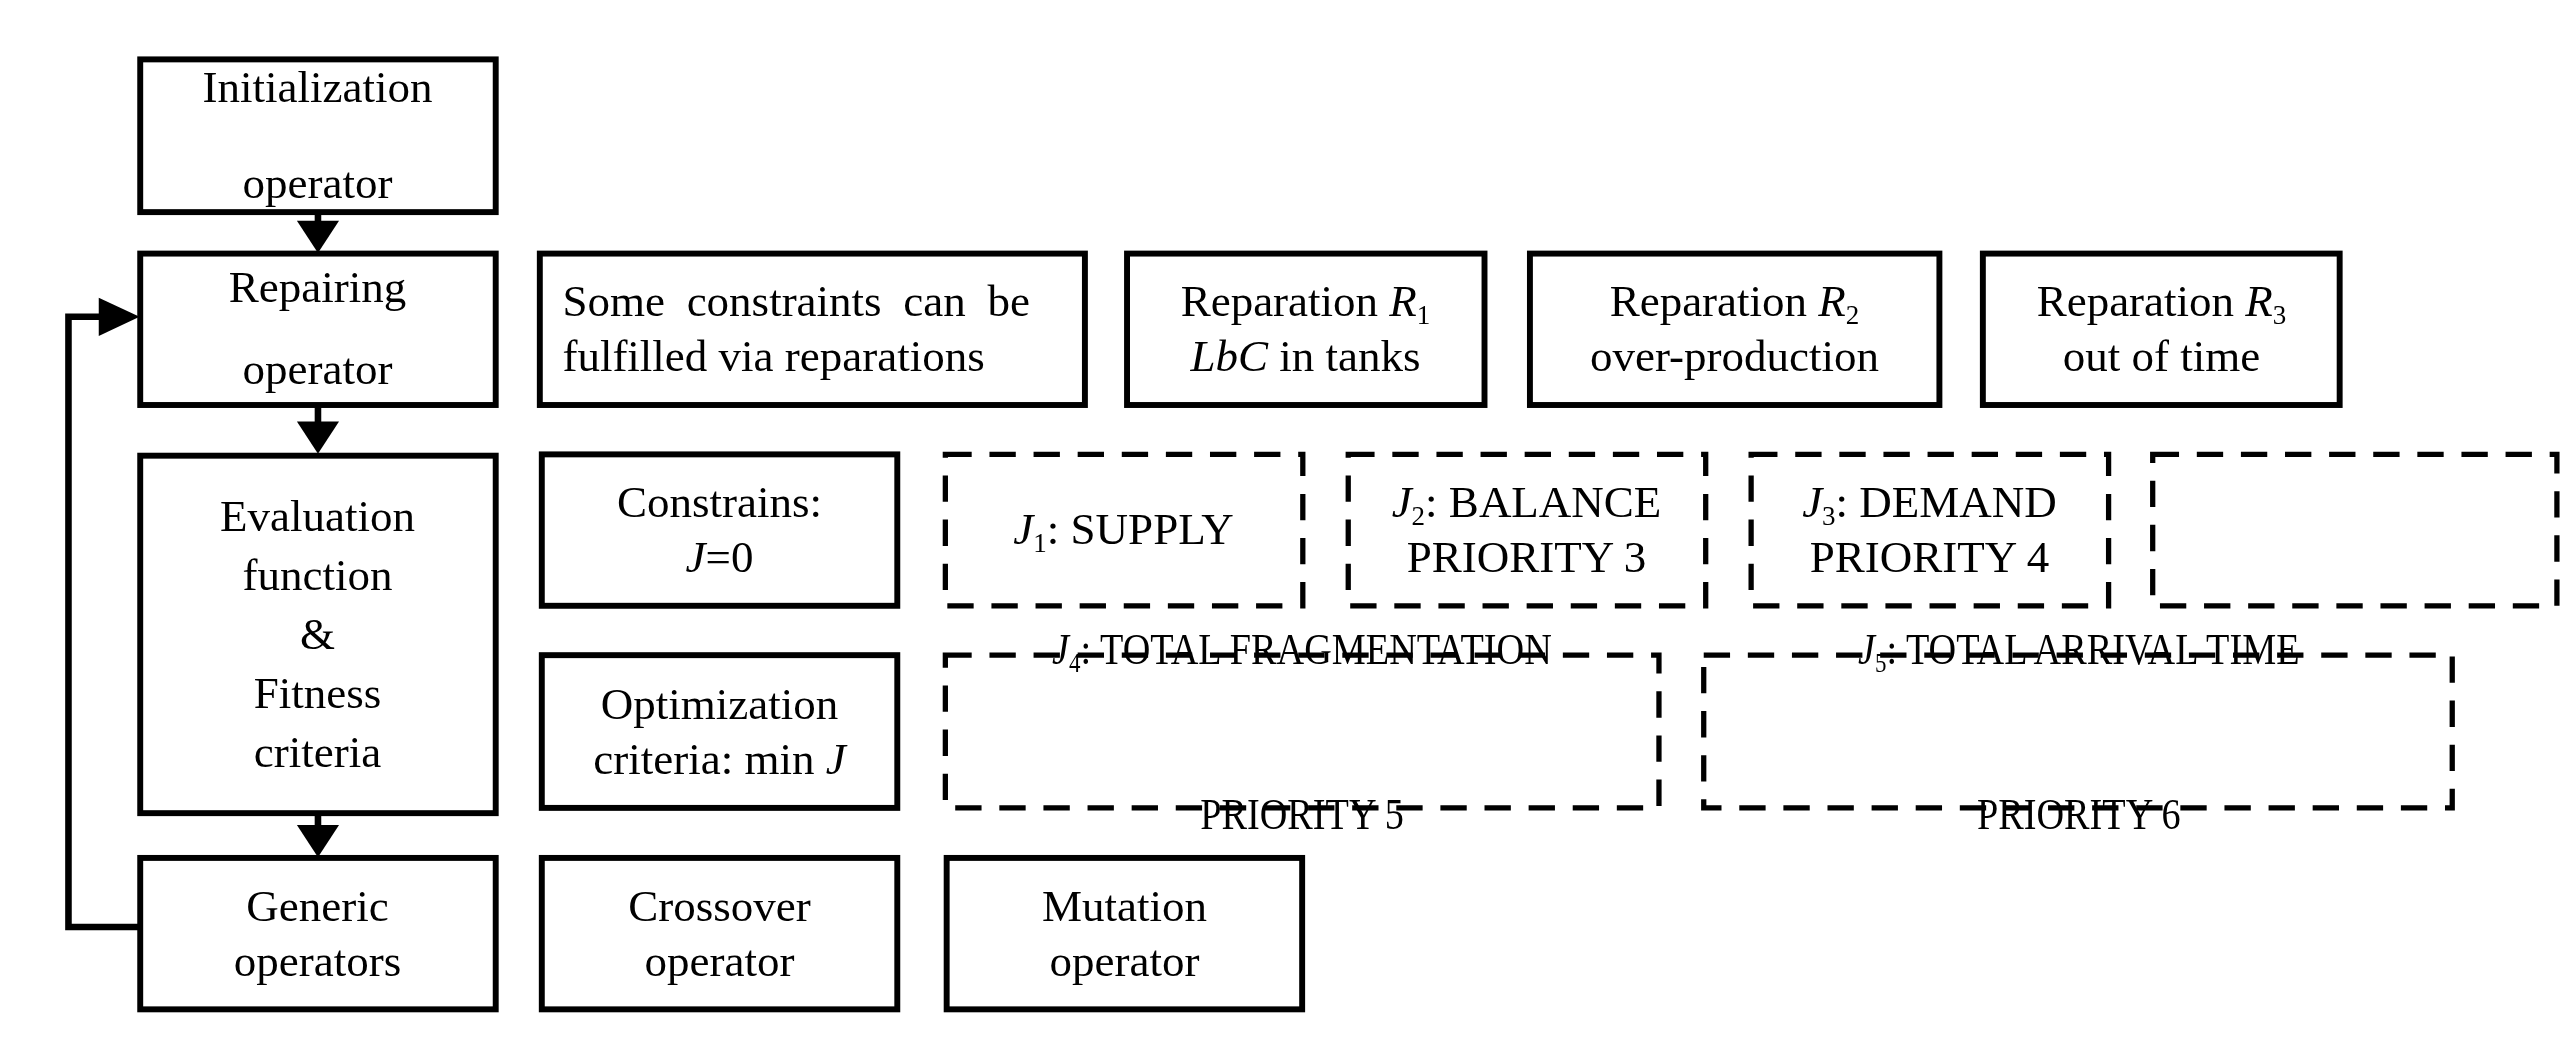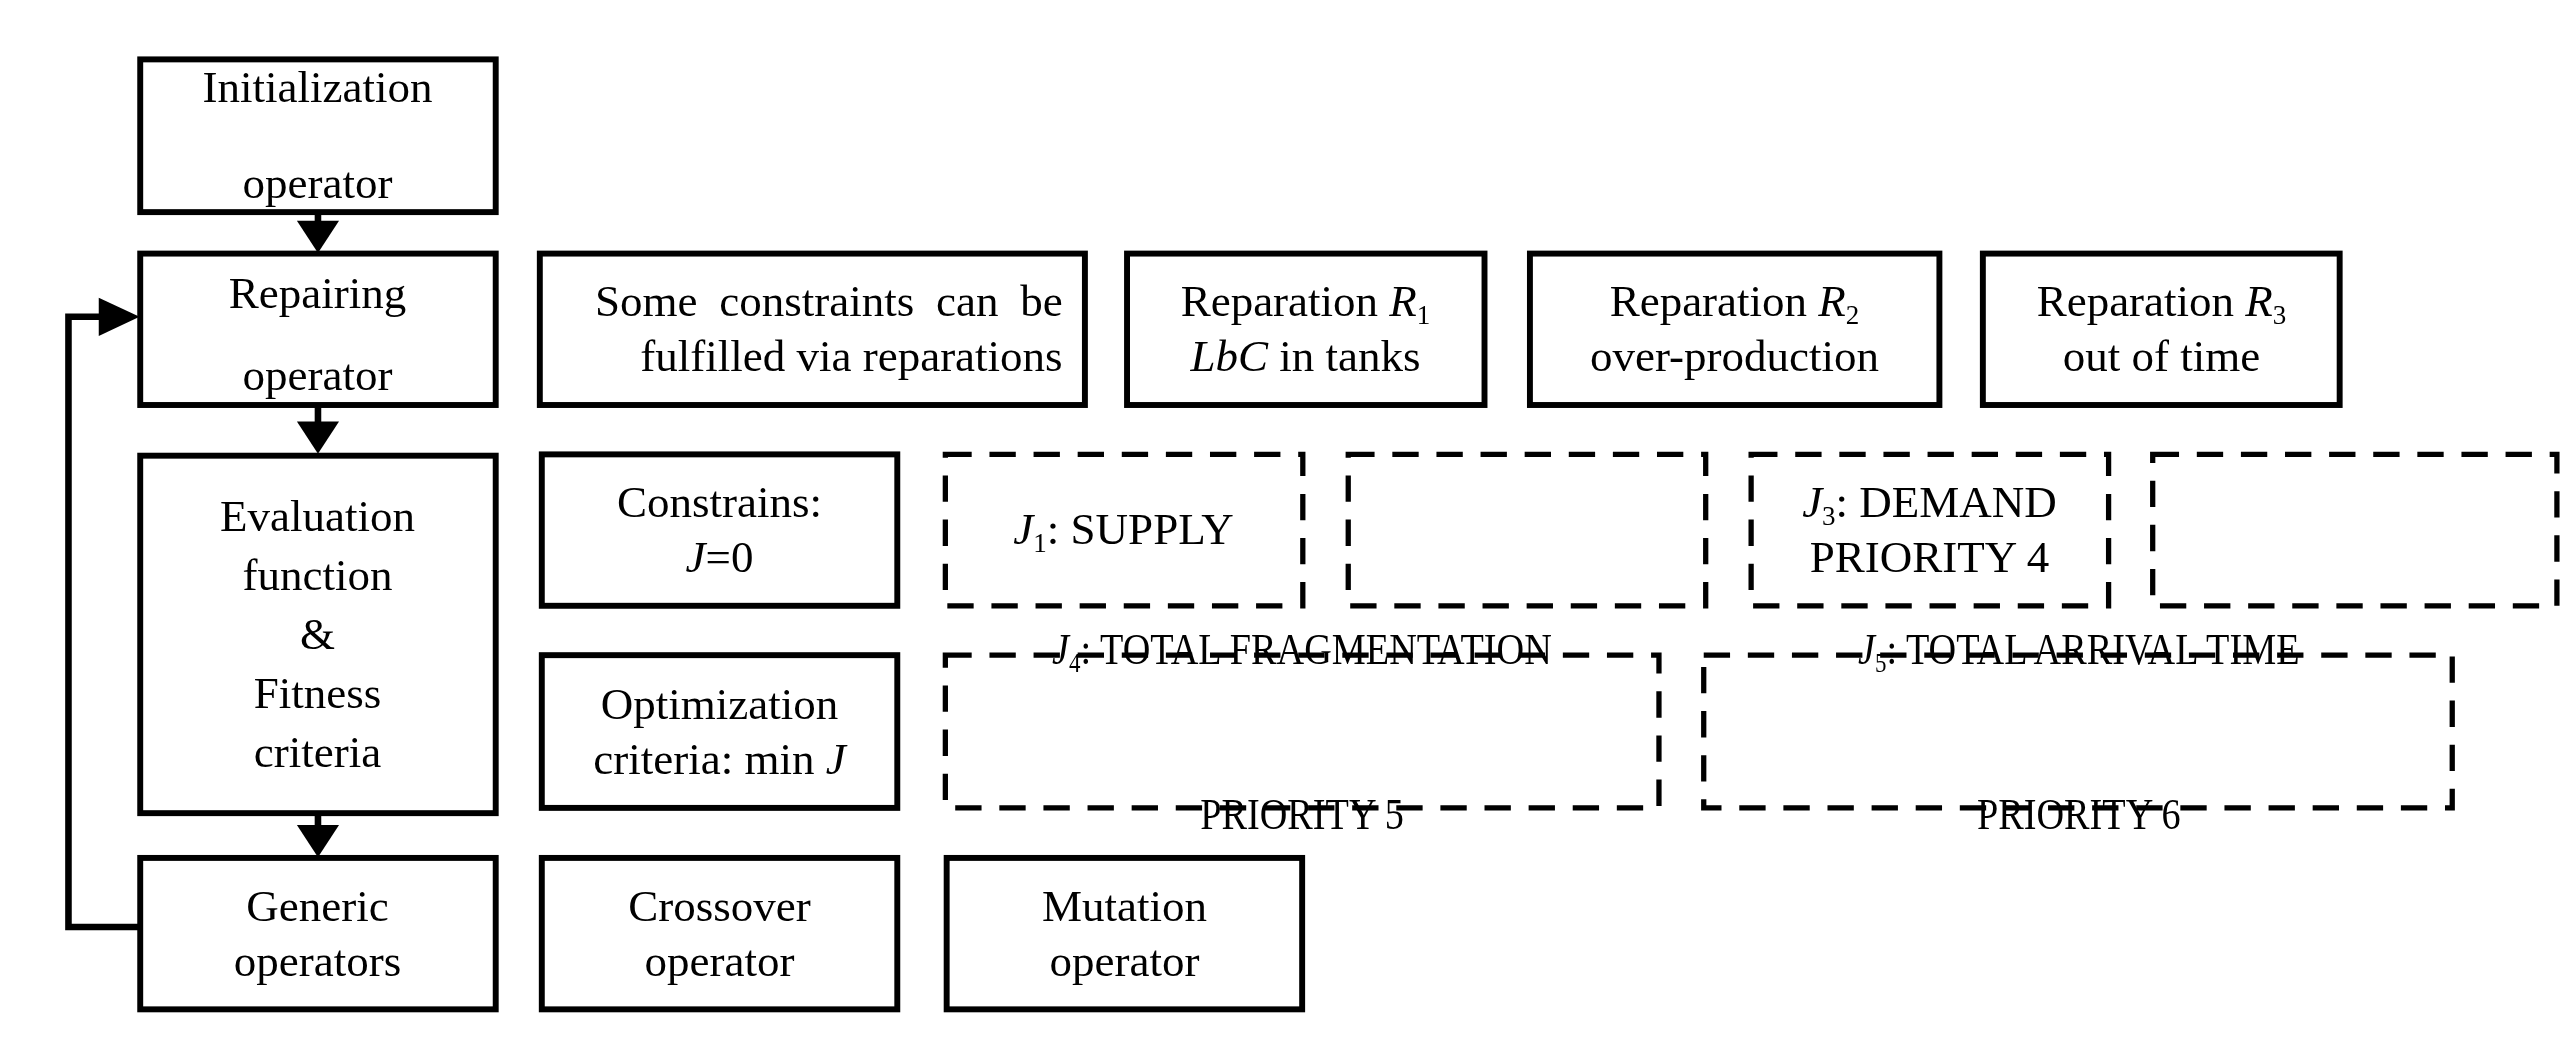--- a/index.html
+++ b/index.html
@@ -18,21 +18,21 @@
     align-items:center;
     justify-content:center;
     text-align:center;
     font-size:45px;
     line-height:55px;
     color:#000;
   }
   .box .line{white-space:pre;}
   .ev{line-height:59px;}
   .leftalign{
-    align-items:flex-end;
+    align-items:flex-start;
     text-align:left;
     padding:0 22.4px;
     box-sizing:border-box;
   }
   .leftalign .l1{word-spacing:10.5px;}
   .condensed{
     transform:scaleX(0.85);
     transform-origin:50% 50%;
     white-space:pre;
   }
@@ -87,21 +87,21 @@
       <polyline points="213,1408 104,1408 104,481 155,481" fill="none" stroke="#000" stroke-width="10"></polyline>
       <polygon points="150,452 150,510 212,481"></polygon>
     </g>
   </svg>
 
   <div class="box" style="left:140px;top:59px;width:355px;height:153px;gap:41px;">
     <div class="line">Initialization</div>
     <div class="line">operator</div>
   </div>
 
-  <div class="box" style="left:140px;top:259px;width:355px;height:151px;gap:27px;">
+  <div class="box" style="left:140px;top:253px;width:355px;height:151px;gap:27px;">
     <div class="line">Repairing</div>
     <div class="line">operator</div>
   </div>
 
   <div class="box ev" style="left:140px;top:456px;width:355px;height:357px;">
     <div class="line">Evaluation</div>
     <div class="line">function</div>
     <div class="line">&amp;</div>
     <div class="line">Fitness</div>
     <div class="line">criteria</div>
@@ -134,20 +134,24 @@
 
   <div class="box" style="left:542px;top:454px;width:355px;height:151px;">
     <div class="line">Constrains:</div>
     <div class="line"><i>J</i><span>=0</span></div>
   </div>
 
   <div class="box" style="left:945px;top:454px;width:357px;height:151px;">
     <div class="line"><i>J</i><sub>1</sub><span>: SUPPLY</span></div>
   </div>
 
+  <div class="box" style="left:1348px;top:454px;width:357px;height:151px;">
+    <div class="line"><i>J</i><sub>2</sub><span>: BALANCE</span></div>
+    <div class="line">PRIORITY 3</div>
+  </div>
 
   <div class="box" style="left:1751px;top:454px;width:357px;height:151px;justify-content:center;">
     <div class="line"><i>J</i><sub>3</sub><span>: DEMAND</span></div>
     <div class="line">PRIORITY 4</div>
   </div>
 
 
   <div class="box" style="left:542px;top:655px;width:355px;height:153px;">
     <div class="line">Optimization</div>
     <div class="line"><span>criteria: min </span><i>J</i></div>

